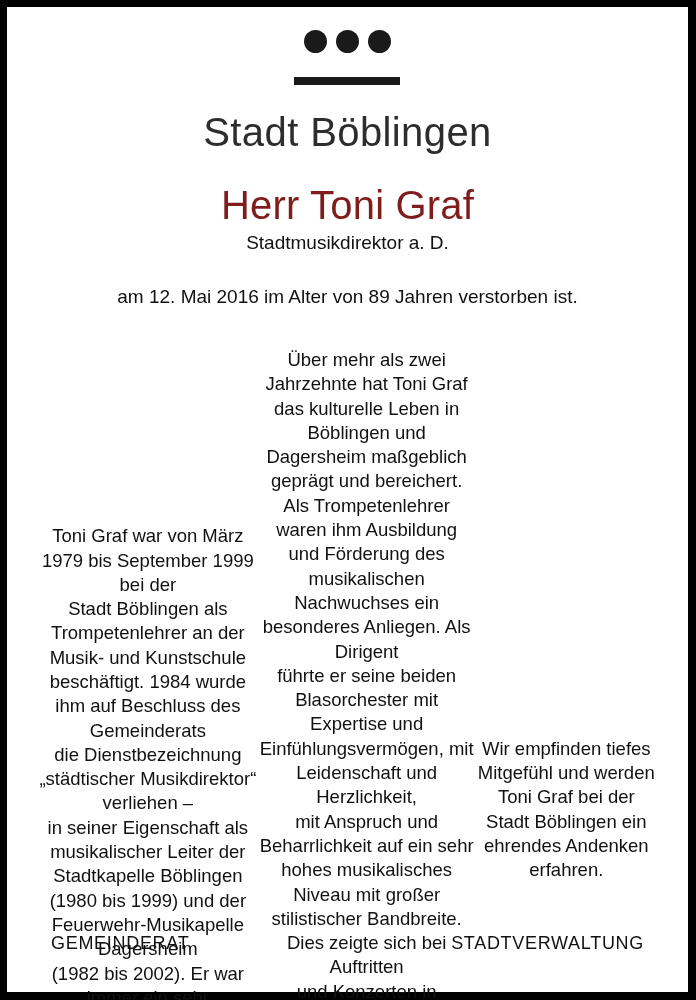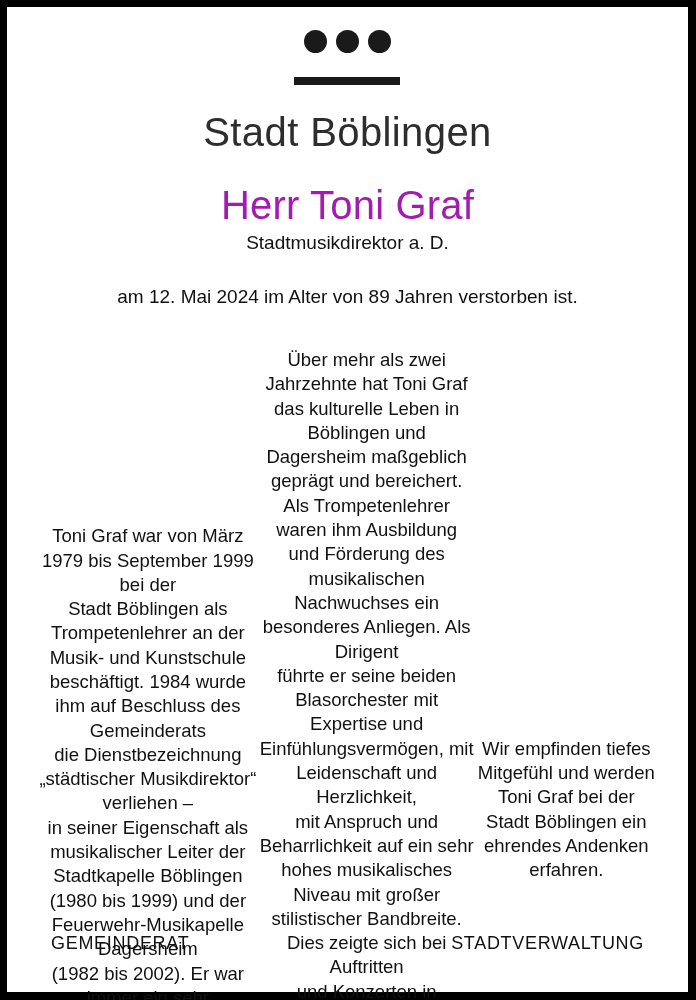--- a/index.html
+++ b/index.html
@@ -69,21 +69,21 @@
     margin-top: 24px;
     font-size: 19px;
     line-height: 24px;
     color: #111111;
     text-align: center;
   }
   .deceased-name {
     margin-top: 27px;
     font-size: 40px;
     line-height: 46px;
-    color: #a21caf;
+    color: #7f1d1d;
     text-align: center;
     letter-spacing: 0.2px;
     white-space: nowrap;
   }
   .deceased-title {
     margin-top: 3px;
     font-size: 19px;
     line-height: 24px;
     color: #111111;
     text-align: center;
@@ -148,21 +148,21 @@
       </div>
       <div class="logo-bar"></div>
       <div class="logo-word">Stadt Böblingen</div>
     </div>
 
 
     <div class="deceased-name">Herr Toni Graf</div>
 
     <div class="deceased-title">Stadtmusikdirektor a. D.</div>
 
-    <div class="death-line">am 12. Mai 2024 im Alter von 89 Jahren verstorben ist.</div>
+    <div class="death-line">am 12. Mai 2016 im Alter von 89 Jahren verstorben ist.</div>
 
     <div class="body-paragraphs">
       <p class="body-paragraph">Toni Graf war von März 1979 bis September 1999 bei der
 Stadt Böblingen als Trompetenlehrer an der Musik- und Kunstschule
 beschäftigt. 1984 wurde ihm auf Beschluss des Gemeinderats
 die Dienstbezeichnung „städtischer Musikdirektor“ verliehen –
 in seiner Eigenschaft als musikalischer Leiter der Stadtkapelle Böblingen
 (1980 bis 1999) und der Feuerwehr-Musikapelle Dagersheim
 (1982 bis 2002). Er war immer ein sehr pflichtbewusster
 und liebenswerter Mitarbeiter und Kollege.</p>

